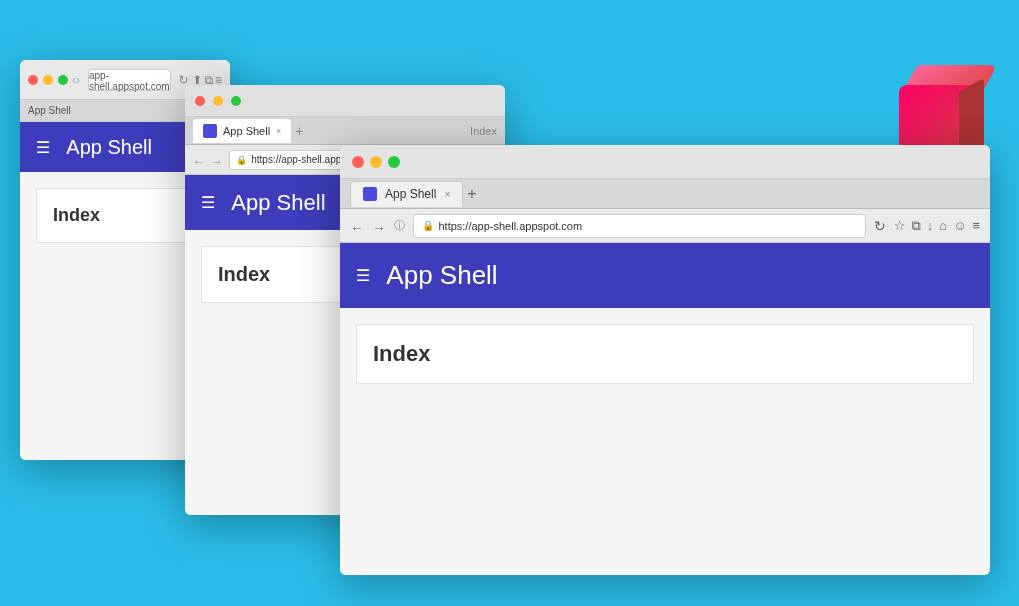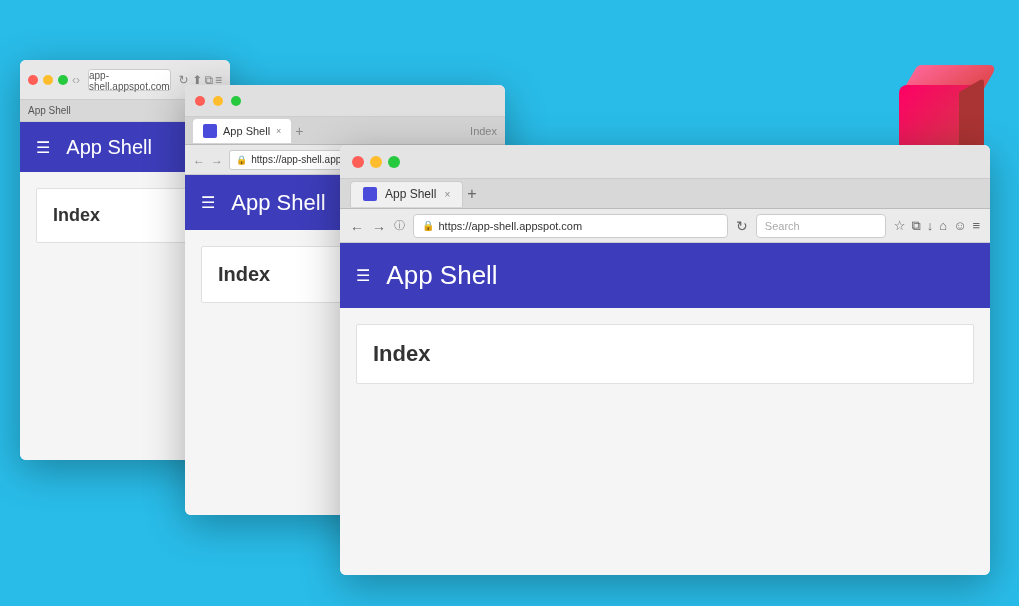--- a/index.html
+++ b/index.html
@@ -516,23 +516,20 @@
 
   <div class="nav-bar">
     <span class="nav-btn">←</span>
     <span class="nav-btn">→</span>
     <span style="font-size:11px;color:#888;">ⓘ</span>
     <div class="address-box">
       <span class="lock">🔒</span>
       <span>https://app-shell.appspot.com</span>
     </div>
     <span class="nav-btn">↻</span>
-    <div class="search-box">
-      <span style="color:#aaa;">Search</span>
-    </div>
     <div class="nav-icons-right">
       <span>☆</span>
       <span>⧉</span>
       <span>↓</span>
       <span>⌂</span>
       <span>☺</span>
       <span>≡</span>
     </div>
   </div>
 

